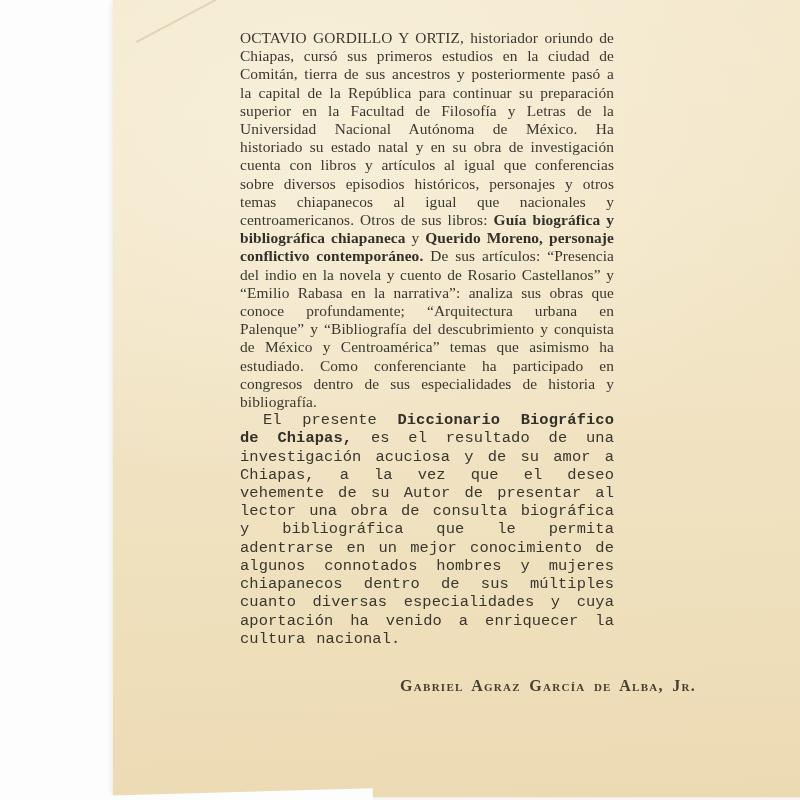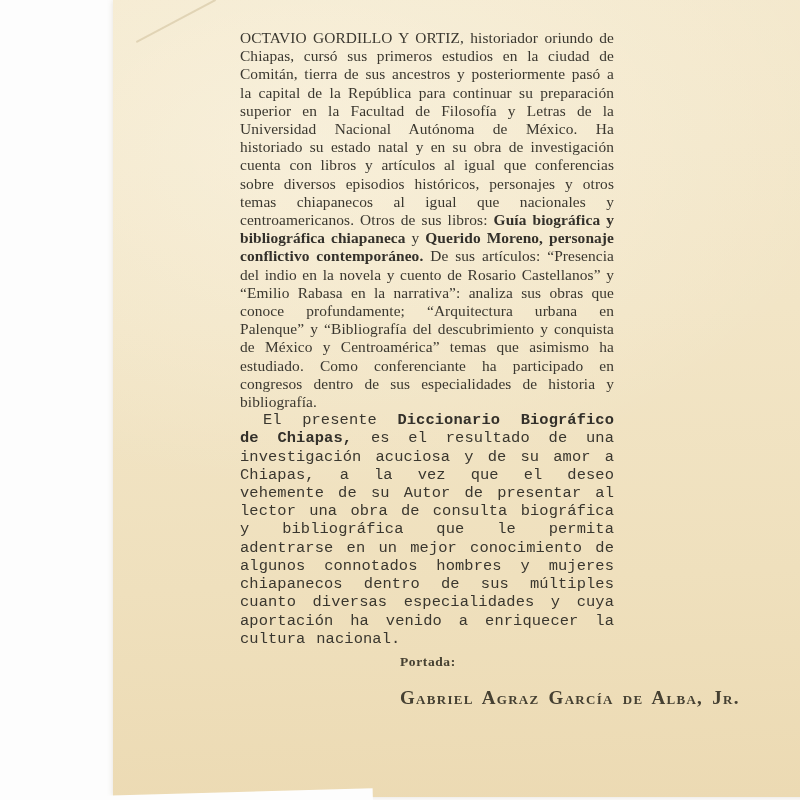--- a/index.html
+++ b/index.html
@@ -97,41 +97,40 @@
     left: 287px;
     top: 654px;
     color: #454032;
   }
   .credit-label {
     font-size: 13.5px;
     font-weight: bold;
     letter-spacing: 0.6px;
   }
   .credit-name {
-    margin-top: 17px;
-    font-size: 19px;
+    margin-top: 23px;
+    font-size: 16px;
     font-variant: small-caps;
     font-weight: bold;
     letter-spacing: 1.3px;
     word-spacing: 3px;
     white-space: nowrap;
   }
 </style>
 </head>
 <body>
 
 <div class="paper">
   <div class="crease-top-left"></div>
   <div class="crease"></div>
 
   <div class="text-block">
       <p><span>OCTAVIO GORDILLO Y ORTIZ, historiador oriundo de Chiapas, cursó sus primeros estudios en la ciudad de Comitán, tierra de sus ancestros y posteriormente pasó a la capital de la República para continuar su preparación superior en la Facultad de Filosofía y Letras de la Universidad Nacional Autónoma de México. Ha historiado su estado natal y en su obra de investigación cuenta con libros y artículos al igual que conferencias sobre diversos episodios históricos, personajes y otros temas chiapanecos al igual que nacionales y centroamericanos. Otros de sus libros: </span><span class="seg-bold">Guía biográfica y bibliográfica chiapaneca</span><span> y </span><span class="seg-bold">Querido Moreno, personaje conflictivo contemporáneo.</span><span> De sus artículos: “Presencia del indio en la novela y cuento de Rosario Castellanos” y “Emilio Rabasa en la narrativa”: analiza sus obras que conoce profundamente; “Arquitectura urbana en Palenque” y “Bibliografía del descubrimiento y conquista de México y Centroamérica” temas que asimismo ha estudiado. Como conferenciante ha participado en congresos dentro de sus especialidades de historia y bibliografía.</span></p>
       <p class="indent"><span>El presente </span><span class="seg-bold">Diccionario Biográfico de Chiapas,</span><span> es el resultado de una investigación acuciosa y de su amor a Chiapas, a la vez que el deseo vehemente de su Autor de presentar al lector una obra de consulta biográfica y bibliográfica que le permita adentrarse en un mejor conocimiento de algunos connotados hombres y mujeres chiapanecos dentro de sus múltiples cuanto diversas especialidades y cuya aportación ha venido a enriquecer la cultura nacional.</span></p>
     </div>
 
   <div class="credit">
-    <div class="credit-label">Portada:</div>
     <div class="credit-name">Gabriel Agraz García de Alba, Jr.</div>
   </div>
 
   <div class="corner-mark"></div>
   <div class="edge-tear"></div>
 </div>
 
 </body></html>

